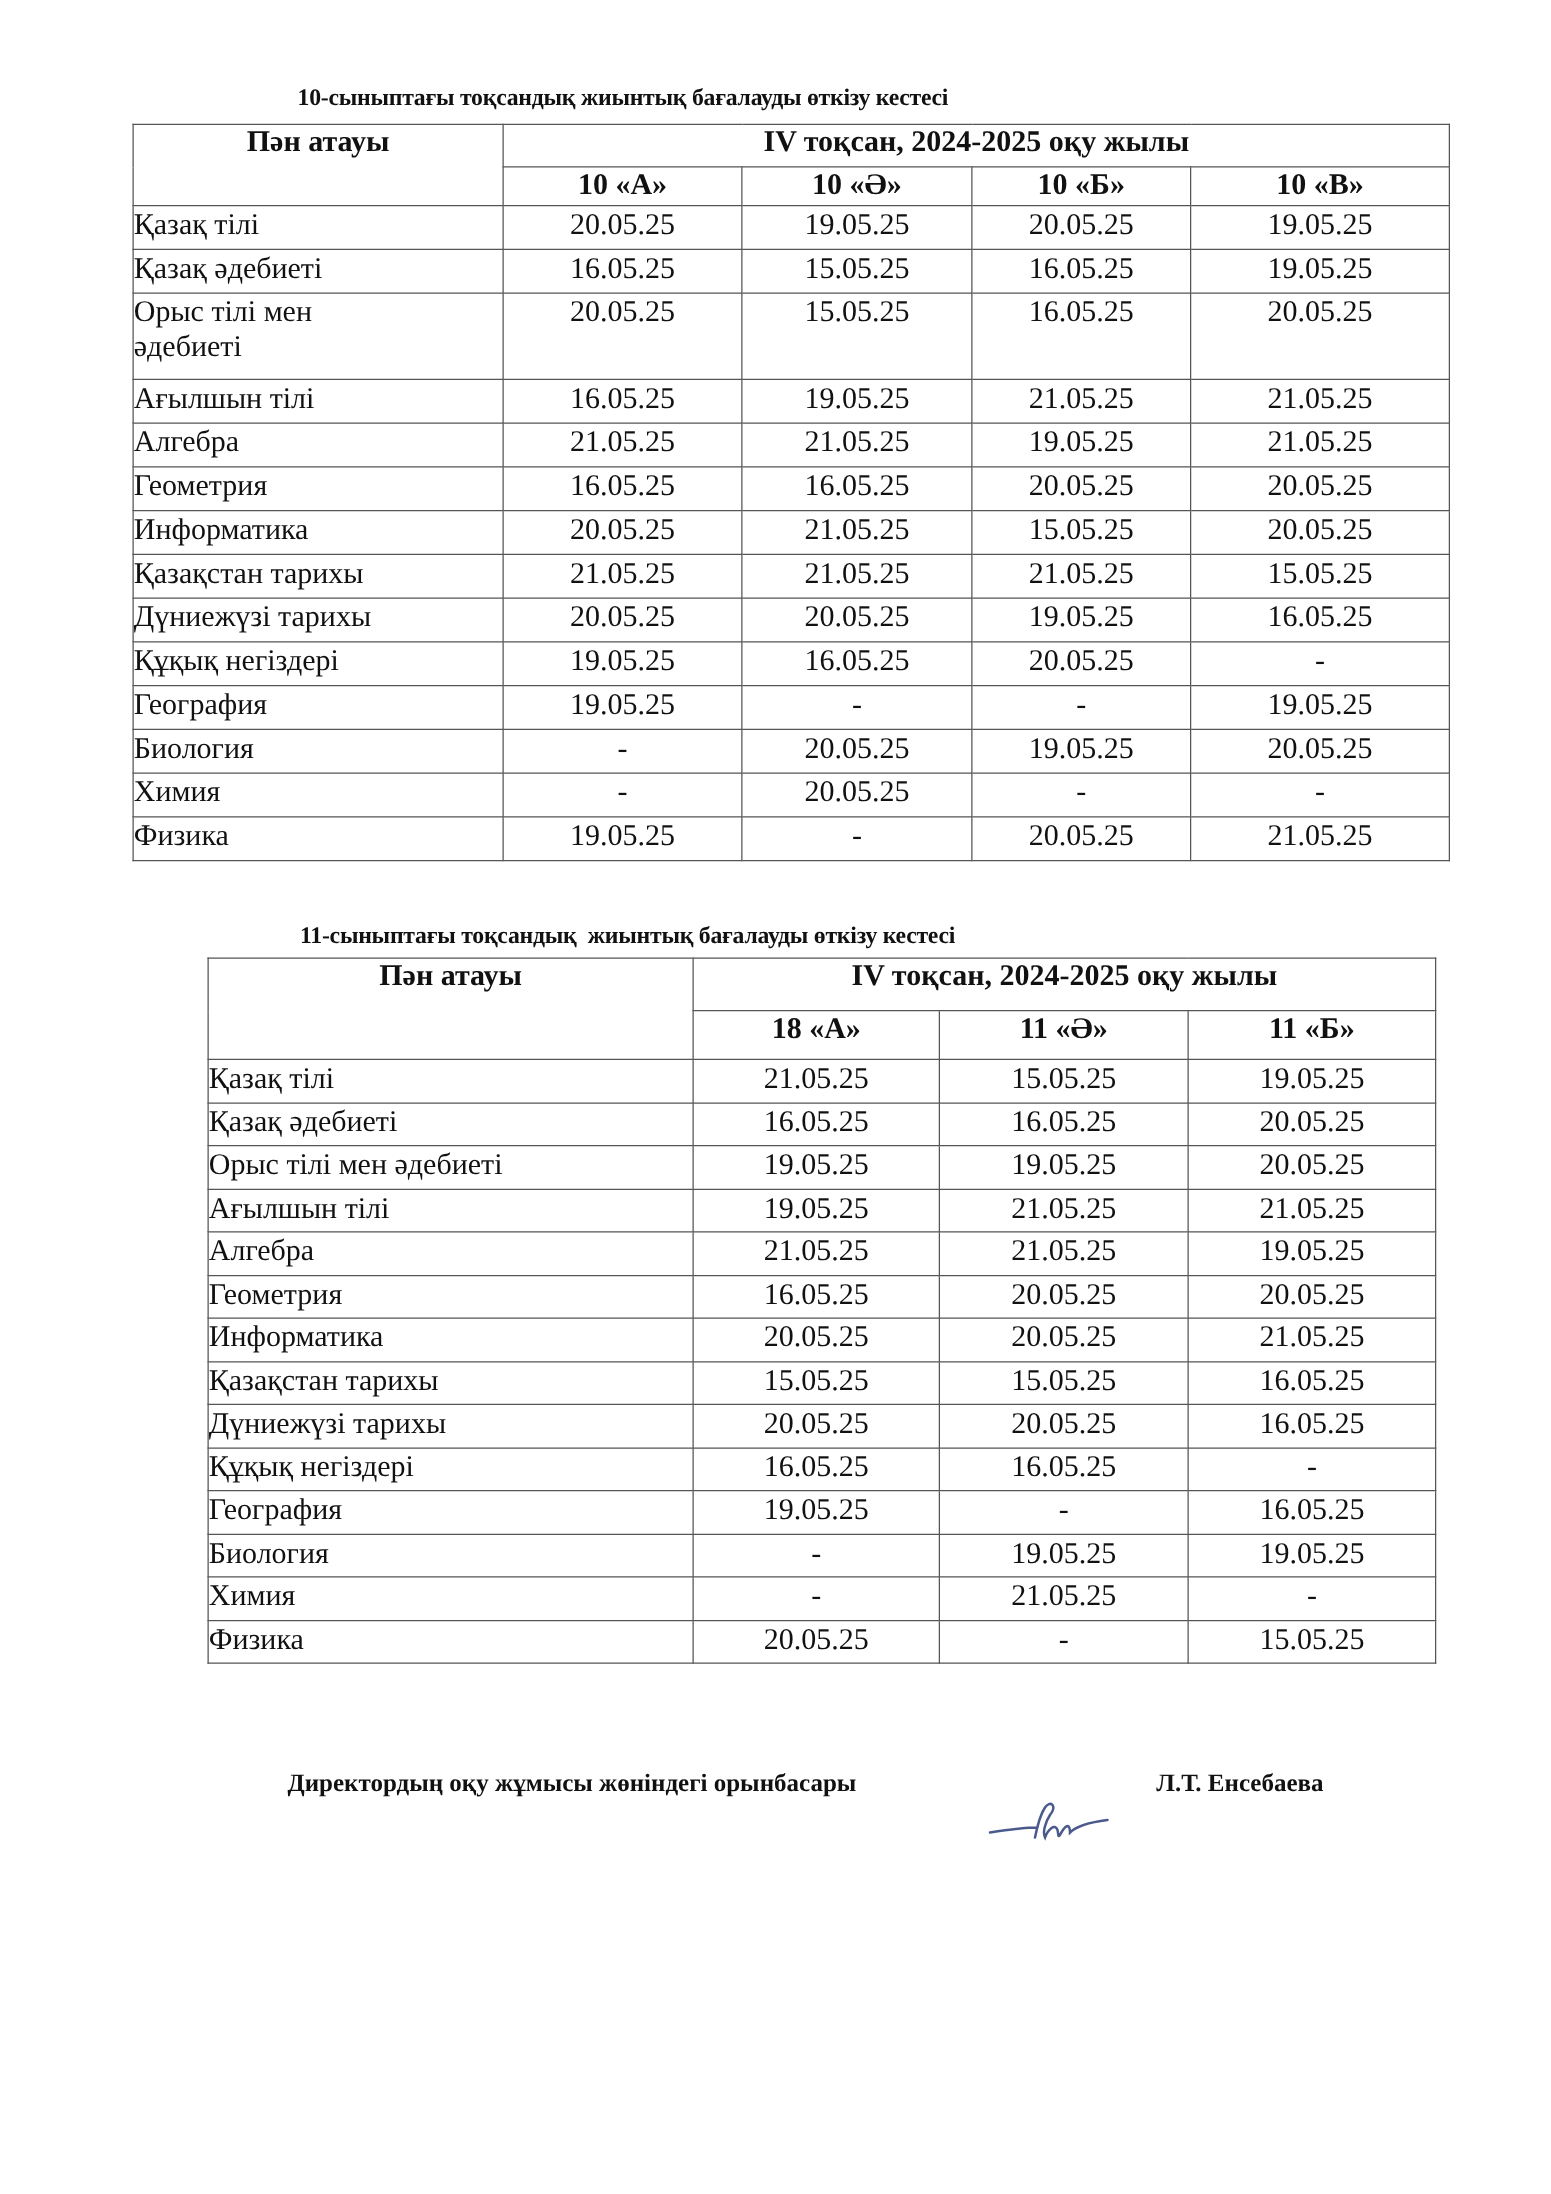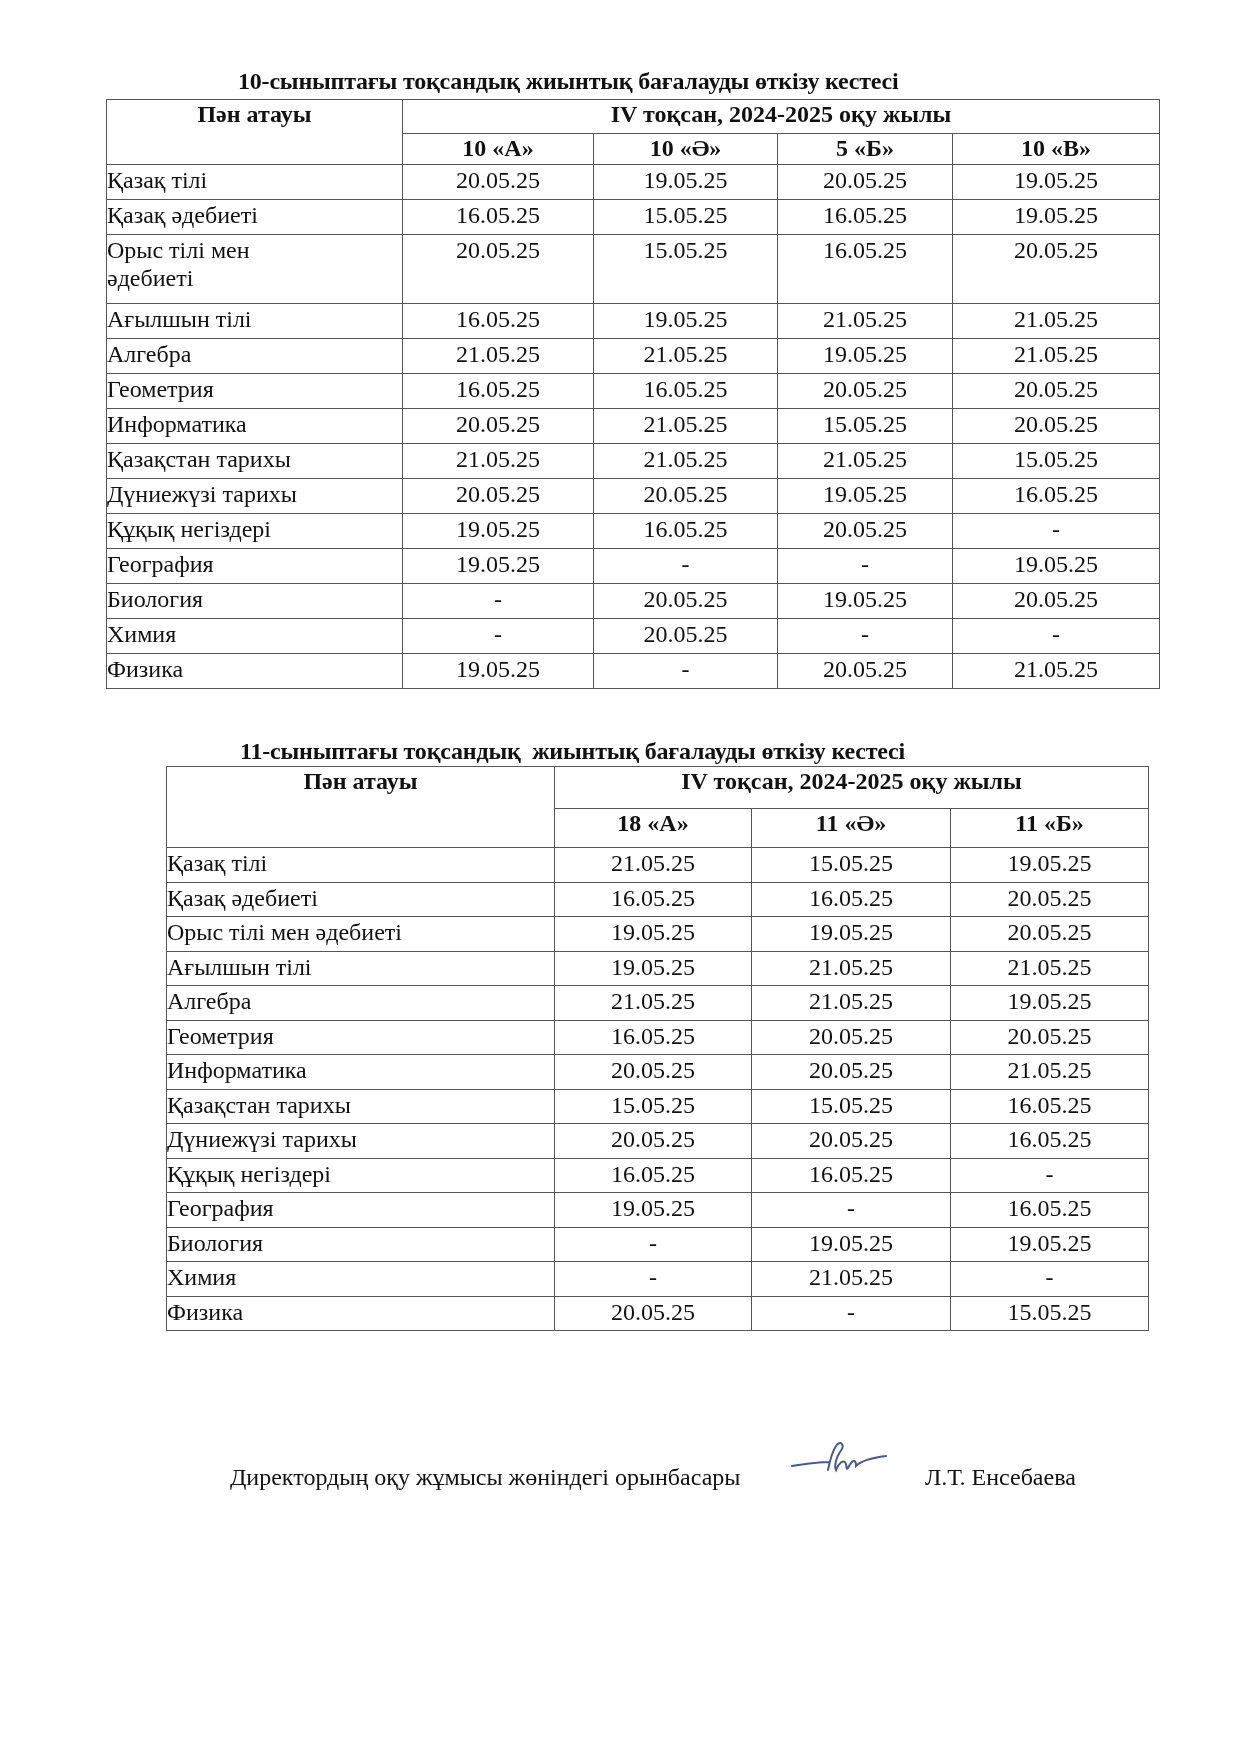--- a/index.html
+++ b/index.html
@@ -1,35 +1,35 @@
 <!DOCTYPE html>
 <html><head>
 <meta charset="utf-8">
 <style>
   html, body { margin:0; padding:0; background:#ffffff; }
   body { width:1241px; height:1755px; position:relative; overflow:hidden;
          font-family:"Liberation Serif","DejaVu Serif",serif; color:#111; }
-  .title { position:absolute; font-weight:bold; font-size:24px; white-space:pre; letter-spacing:-0.2px; }
+  .title { position:absolute; font-weight:bold; font-size:19px; white-space:pre; letter-spacing:-0.2px; }
   #t1-title { left:238px; top:68px; }
   #t2-title { left:240px; top:728px;margin-top:10px; }
   table { position:absolute; border-collapse:collapse; table-layout:fixed; }
   td, th { border:1.5px solid #555; padding:0; font-size:24px; line-height:28px; }
   th { font-weight:bold; vertical-align:top; }
   td.subj { text-align:left; vertical-align:top; }
   td.val { text-align:center; vertical-align:top; }
   #table1 { left:106px; top:99px; width:1053px; }
   #table1 .h1 { height:34px; }
   #table1 .h2 { height:31px;padding-left:14px; }
   #table1 tr.body-row td { height:33px; padding-top:1px; }
   #table1 tr.body-row.tall td { height:67px; }
   #table2 { left:166px; top:766px; width:982px; }
   #table2 .h1 { height:42px; }
   #table2 .h2 { height:39px; }
   #table2 tr.body-row td { height:32.5px; padding-top:1px; }
-  .footer { position:absolute; top:1464px; font-weight:normal; font-size:24px; white-space:nowrap; }
+  .footer { position:absolute; top:1416px; font-weight:bold; font-size:20px; white-space:nowrap; }
   #footer-role { left:230px; }
   #footer-name { left:925px; }
   #signature { position:absolute; left:790px; top:1440px; width:100px; height:40px; }
 </style>
 </head>
 <body>
 
 <div class="title" id="t1-title">10-сыныптағы тоқсандық жиынтық бағалауды өткізу кестесі</div>
 
 <table id="table1">
@@ -41,21 +41,21 @@
       <col style="width:207px">
   </colgroup>
   <thead>
     <tr class="h1">
       <th rowspan="2">Пән атауы</th>
       <th colspan="4">IV тоқсан, 2024-2025 оқу жылы</th>
     </tr>
     <tr class="h2">
       <th>10 «А»</th>
       <th>10 «Ә»</th>
-      <th>5 «Б»</th>
+      <th>10 «Б»</th>
       <th>10 «В»</th>
     </tr>
   </thead>
   <tbody id="t1-body">
       <tr class="body-row">
         <td class="subj">Қазақ тілі</td>
         <td class="val">20.05.25</td>
         <td class="val">19.05.25</td>
         <td class="val">20.05.25</td>
         <td class="val">19.05.25</td>

